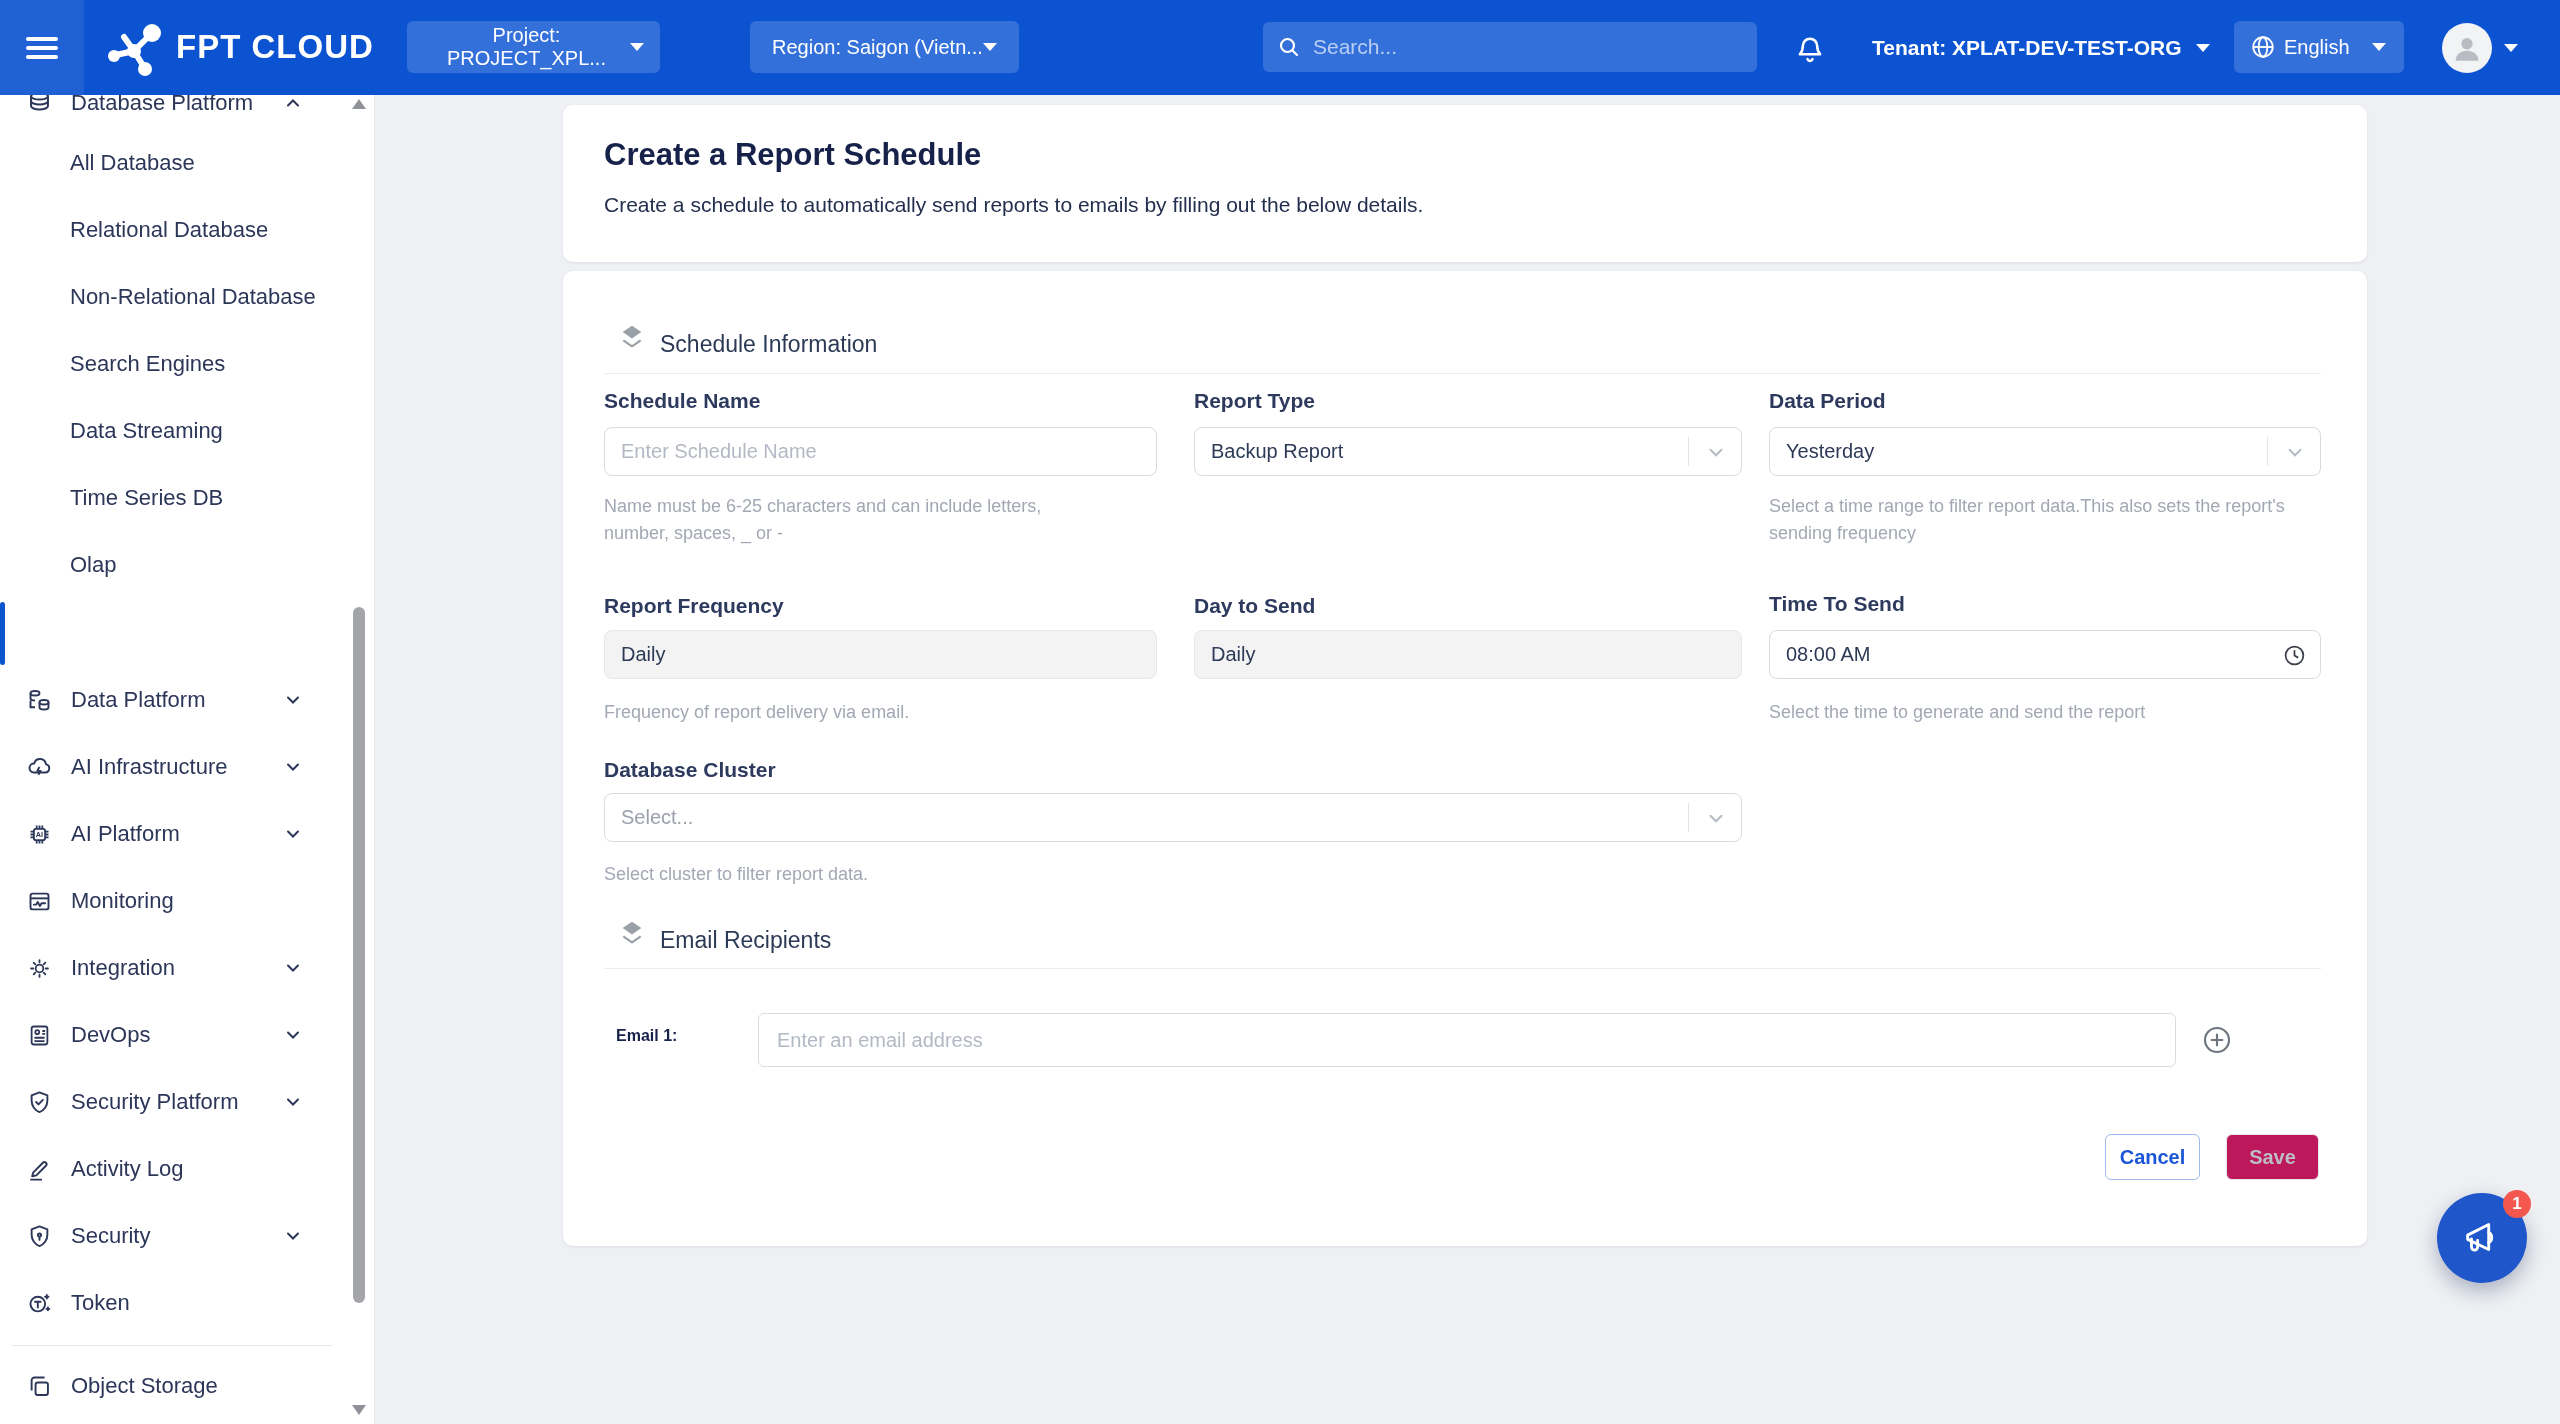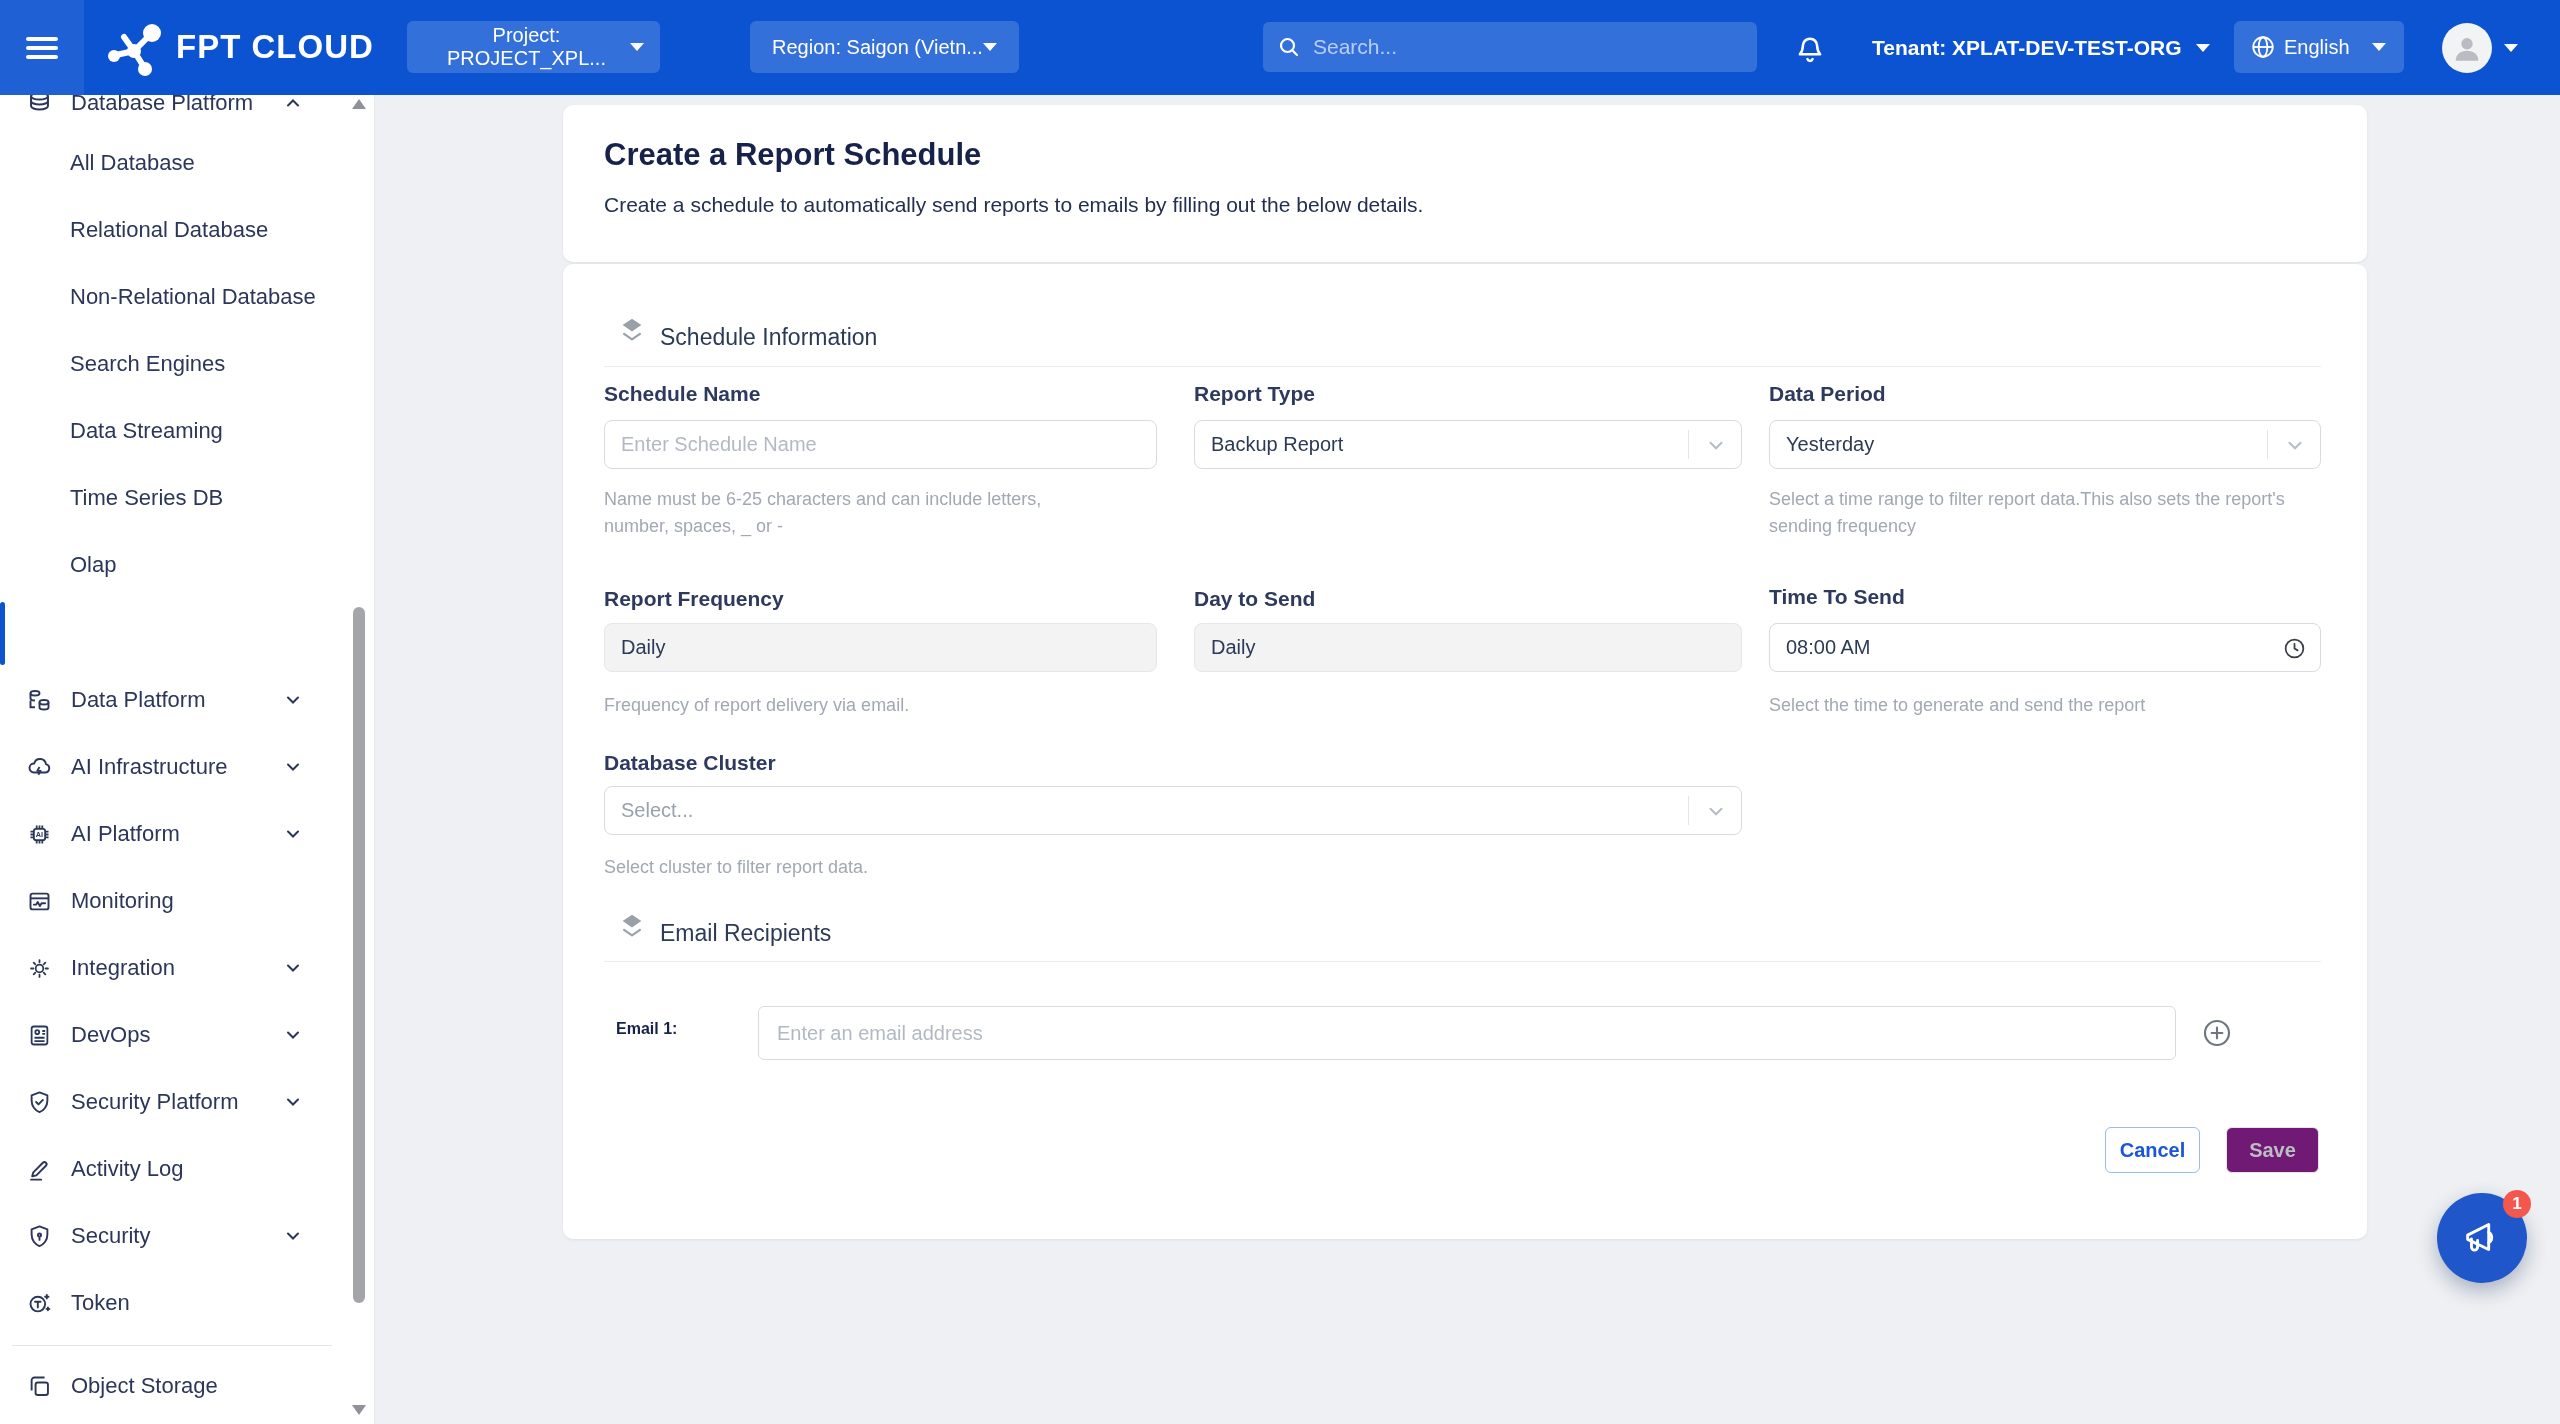--- a/index.html
+++ b/index.html
@@ -66,21 +66,21 @@
     border-top:10px solid #8f9399; }
 
   
   .main { position:absolute; left:375px; top:95px; width:2185px; height:1329px; background:#eef0f3; }
   .card { position:absolute; left:188px; width:1804px; background:#fff; border-radius:10px;
     box-shadow:0 1px 3px rgba(25,39,80,0.08); }
   .header-card { top:10px; height:157px; }
   .page-title { position:absolute; left:41px; top:32px; font-size:31px; font-weight:700; color:#17224a; }
   .page-subtitle { position:absolute; left:41px; top:88px; font-size:21px; color:#232f4e; }
 
-  .form-card { top:169px; height:975px; }
+  .form-card { top:176px; height:975px; }
   .sec-icon { position:absolute; width:32px; height:32px; }
   .sec-title { position:absolute; font-size:23px; color:#2c3a55; }
   .sec-divider { position:absolute; left:41px; width:1717px; height:1px; background:#ececef; }
 
   .f-label { position:absolute; font-size:21px; font-weight:700; color:#2d3a5e; }
   .f-help { position:absolute; font-size:18px; color:#a2a8b3; line-height:27px; }
   .tbox { position:absolute; height:49px; border:1px solid #d8dbe0; border-radius:8px;
     background:#fff; display:flex; align-items:center; padding:0 16px; font-size:20px;
     color:#2c3a55; }
   .tbox input { width:100%; border:none; outline:none; font-size:20px; color:#2c3a55;
@@ -100,21 +100,21 @@
     border:1px solid #d8dbe0; border-radius:6px; padding:0 18px; font-size:20px;
     color:#2c3a55; outline:none; font-family:inherit; }
   .email-input::placeholder { color:#b3b9c4; }
   .add-email { position:absolute; left:1638px; top:753px; width:32px; height:32px;
     background:none; border:none; cursor:pointer; padding:0; }
 
   .btn-cancel { position:absolute; left:1542px; top:863px; width:95px; height:46px;
     background:#fff; border:1px solid #9db9ee; border-radius:6px; color:#1a56d6;
     font-size:20px; font-weight:600; cursor:pointer; font-family:inherit; }
   .btn-save { position:absolute; left:1663px; top:863px; width:93px; height:46px;
-    background:#701a75; border:1px solid #e6e6e8; border-radius:6px; color:#bcbec4;
+    background:#be185d; border:1px solid #e6e6e8; border-radius:6px; color:#bcbec4;
     font-size:20px; font-weight:600; cursor:default; font-family:inherit; }
 
   
   .fab { position:absolute; left:2437px; top:1193px; width:90px; height:90px; border-radius:50%;
     background:#1f57cb; box-shadow:0 8px 20px rgba(10,30,80,0.3); display:flex; align-items:center;
     justify-content:center; cursor:pointer; z-index:40; }
   .fab-badge { position:absolute; left:66px; top:-3px; min-width:28px; height:28px; border-radius:14px;
     background:#f4574e; color:#fff; font-size:17px; font-weight:700; display:flex;
     align-items:center; justify-content:center; }
 </style>

